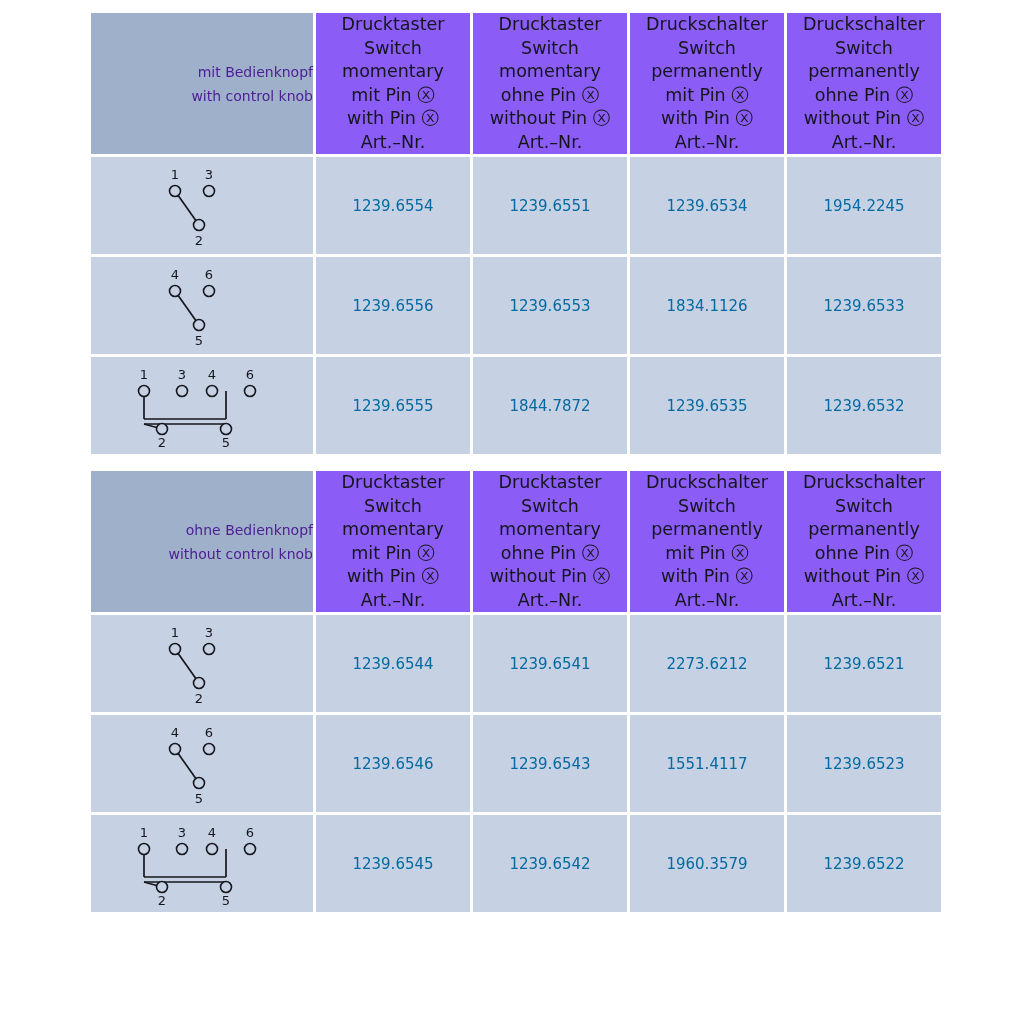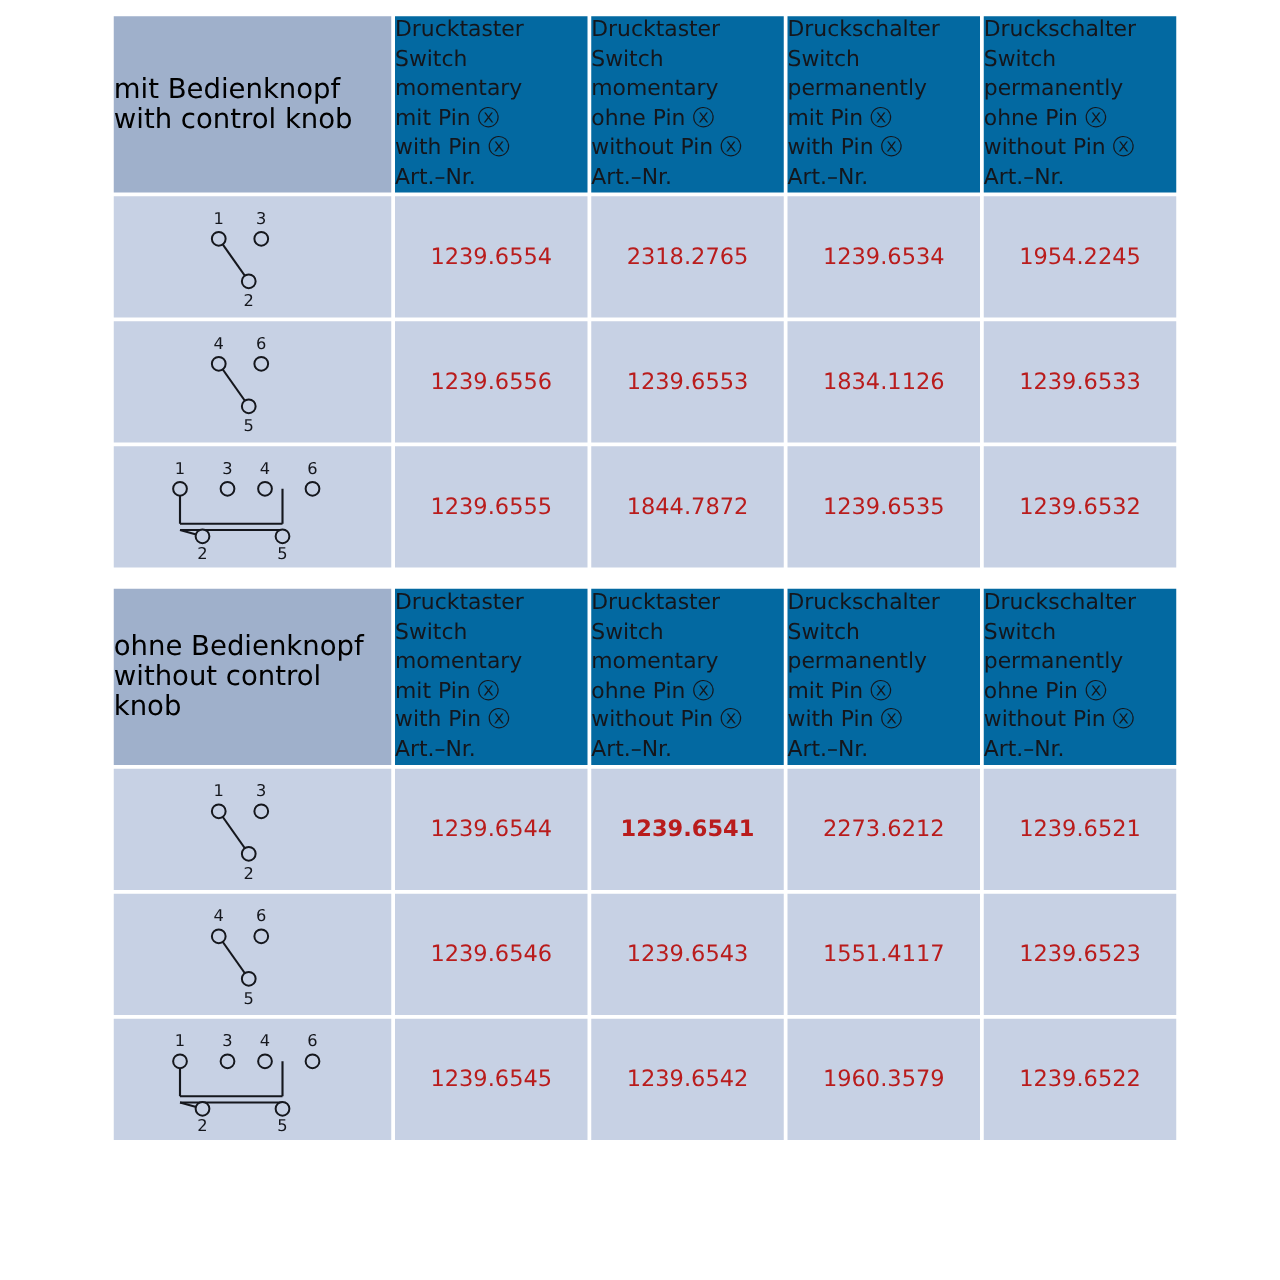--- a/index.html
+++ b/index.html
@@ -29,48 +29,49 @@
   }
   table.spec td {
     vertical-align: middle;
     padding: 0;
   }
   .col-knob  { width: 222px; }
   .col-art   { width: 154px; }
 
   .hdr-knob {
     background: #9fb0cb;
-    text-align: left;
-    font-size: 22px;
+    text-align: right;
+    font-size: 14px;
     line-height: 24px;
-    color: #000000;
+    color: #4c1d95;
     padding: 6px 6px;
   }
   .hdr-col {
-    background: #0369a1;
+    background: #8b5cf6;
+    text-align: center;
     font-size: 17.5px;
     line-height: 23.5px;
     color: #14161c;
     padding: 8px 4px 8px;
     white-space: nowrap;
   }
   .cell-diagram {
     background: #c7d1e4;
     height: 97px;
     text-align: center;
   }
   .cell-art {
     background: #c7d1e4;
     height: 97px;
     text-align: center;
-    font-size: 18px;
-    color: #b91c1c;
+    font-size: 15px;
+    color: #0369a1;
   }
   .cell-art.bold {
-    font-weight: bold;
+    font-weight: normal;
     margin-left: 25px;
   }
   .gap-row td {
     height: 11px;
     background: #ffffff;
     padding: 0;
     border: 0;
   }
   .diagram-wrap {
     display: flex;
@@ -154,21 +155,21 @@
     <text class="pin-num" x="62" y="16" text-anchor="middle">3</text>
     <line class="lead" x1="28" y1="28" x2="52" y2="62"></line>
     <circle class="pin-c" cx="28" cy="28" r="5.5"></circle>
     <circle class="pin-c" cx="62" cy="28" r="5.5"></circle>
     <circle class="pin-c" cx="52" cy="62" r="5.5"></circle>
     <text class="pin-num" x="52" y="82" text-anchor="middle">2</text>
   </svg>
             </div>
           </td>
           <td class="cell-art">1239.6554</td>
-          <td class="cell-art">2318.2765</td>
+          <td class="cell-art">1239.6551</td>
           <td class="cell-art">1239.6534</td>
           <td class="cell-art">1954.2245</td>
         </tr>
         <tr>
           <td class="cell-diagram">
             <div class="diagram-wrap">
   <svg class="diag" width="110" height="86" viewBox="0 0 110 86">
     <text class="pin-num" x="28" y="16" text-anchor="middle">4</text>
     <text class="pin-num" x="62" y="16" text-anchor="middle">6</text>
     <line class="lead" x1="28" y1="28" x2="52" y2="62"></line>

